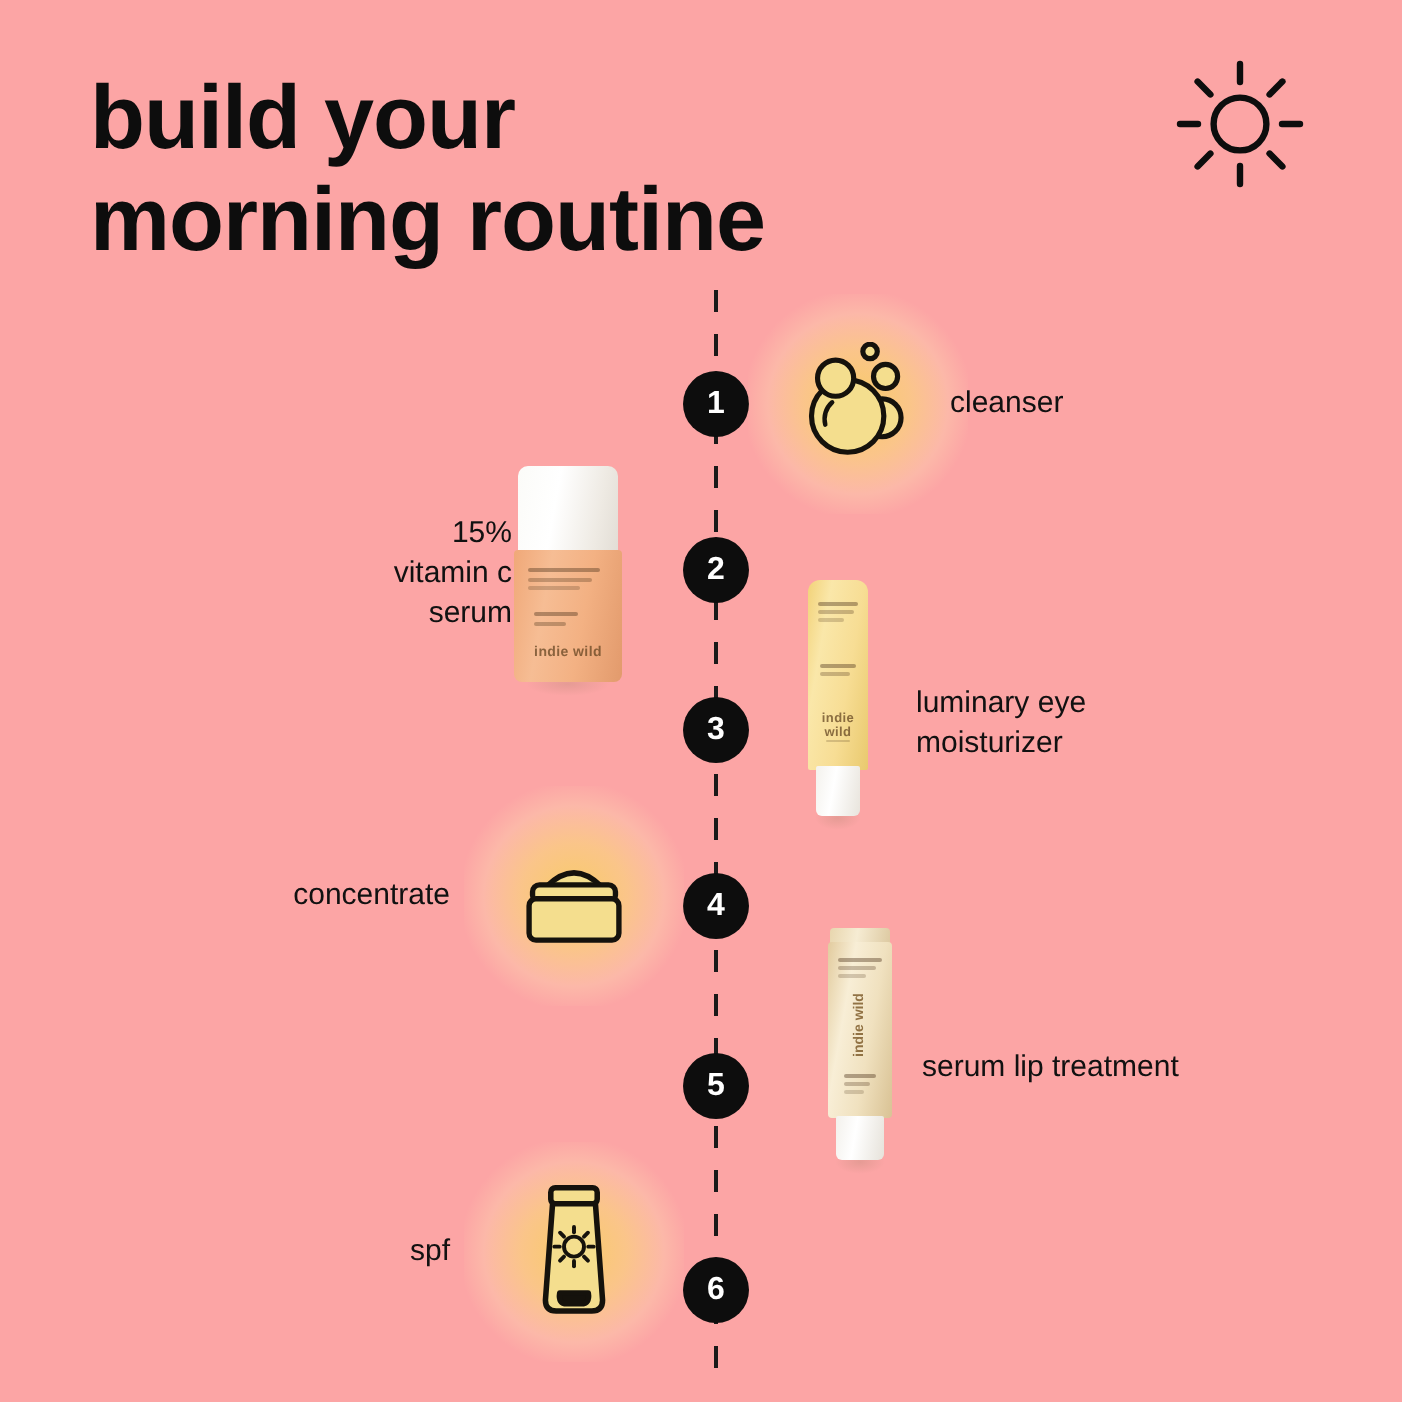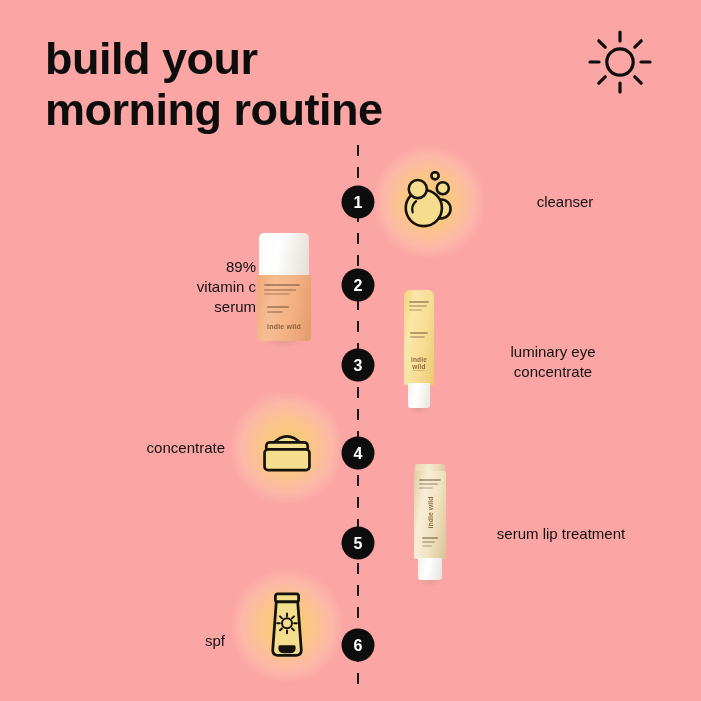--- a/index.html
+++ b/index.html
@@ -68,21 +68,21 @@
 
   
   .step-label {
     position: absolute;
     font-size: 15px;
     line-height: 1.33;
     color: #111111;
     white-space: pre-line;
   }
   .label-right { text-align: right; transform: translateY(-50%); }
-  .label-left  { text-align: center;  transform: translateY(-50%); }
+  .label-left  { text-align: left;  transform: translateY(-50%); }
 
   
   .glow {
     position: absolute;
     width: 110px;
     height: 110px;
     transform: translate(-50%, -50%);
     background: radial-gradient(circle at 50% 50%,
         rgba(247,214,86,0.78) 0%,
         rgba(249,223,115,0.55) 34%,
@@ -226,42 +226,42 @@
     <div id="serum-body">
       <div class="micro" style="left:7px; top:9px;  width:36px; height:2px;"></div>
       <div class="micro" style="left:7px; top:14px; width:32px; height:1.6px; opacity:.75;"></div>
       <div class="micro" style="left:7px; top:18px; width:26px; height:1.6px; opacity:.6;"></div>
       <div class="micro" style="left:10px; top:31px; width:22px; height:2.4px;"></div>
       <div class="micro" style="left:10px; top:36px; width:16px; height:2px; opacity:.8;"></div>
       <div class="brand" style="top:48px;">indie wild</div>
     </div>
   </div>
 
-  <div class="step-label label-right" style="left:76px; top:287px; width:180px;">89%
+  <div class="step-label label-right" style="left:76px; top:287px; width:180px;">15%
 vitamin c
 serum</div>
 
   <div class="badge" style="top:365px;">3</div>
 
   <div class="product" id="eye-tube" style="left:419px; top:349px;">
     <div class="prod-shadow"></div>
     <div id="eye-body">
       <div class="micro" style="left:5px; top:11px; width:20px; height:2.2px;"></div>
       <div class="micro" style="left:5px; top:15px; width:18px; height:1.8px; opacity:.7;"></div>
       <div class="micro" style="left:5px; top:19px; width:13px; height:1.6px; opacity:.55;"></div>
       <div class="micro" style="left:6px; top:42px; width:18px; height:2.2px;"></div>
       <div class="micro" style="left:6px; top:46px; width:15px; height:1.8px; opacity:.7;"></div>
       <div class="brand" style="top:66px; font-size:6.5px;">indie wild</div>
       <div class="micro" style="left:9px; top:80px; width:12px; height:1.4px; opacity:.5;"></div>
     </div>
     <div id="eye-cap"></div>
   </div>
 
   <div class="step-label label-left" style="left:458px; top:362px; width:190px;">luminary eye
-concentrate</div>
+moisturizer</div>
 
   <div class="badge" style="top:453px;">4</div>
 
   <div class="glow" style="left:287px; top:448px;">
     <svg viewBox="0 0 76 66" width="66" height="57">
       <g stroke="#15120c" stroke-width="3.1" fill="#f4de8e" stroke-linejoin="round" stroke-linecap="round">
         <path d="M22 27 q16 -16 32 0 z"></path>
         <rect x="14" y="26" width="48" height="10" rx="4"></rect>
         <rect x="12" y="34" width="52" height="24" rx="4"></rect>
       </g>
@@ -305,15 +305,15 @@
         <line x1="17" y1="36" x2="20" y2="36"></line>
         <line x1="36" y1="36" x2="39" y2="36"></line>
         <line x1="20.2" y1="28.2" x2="22.4" y2="30.4"></line>
         <line x1="33.6" y1="41.6" x2="35.8" y2="43.8"></line>
         <line x1="35.8" y1="28.2" x2="33.6" y2="30.4"></line>
         <line x1="22.4" y1="41.6" x2="20.2" y2="43.8"></line>
       </g>
     </svg>
   </div>
 
-  <div class="step-label label-right" style="left:60px; top:641px; width:165px;">spf</div>
+  <div class="step-label label-right" style="left:60px; top:626px; width:165px;">spf</div>
 
 </div>
 
 </body></html>

